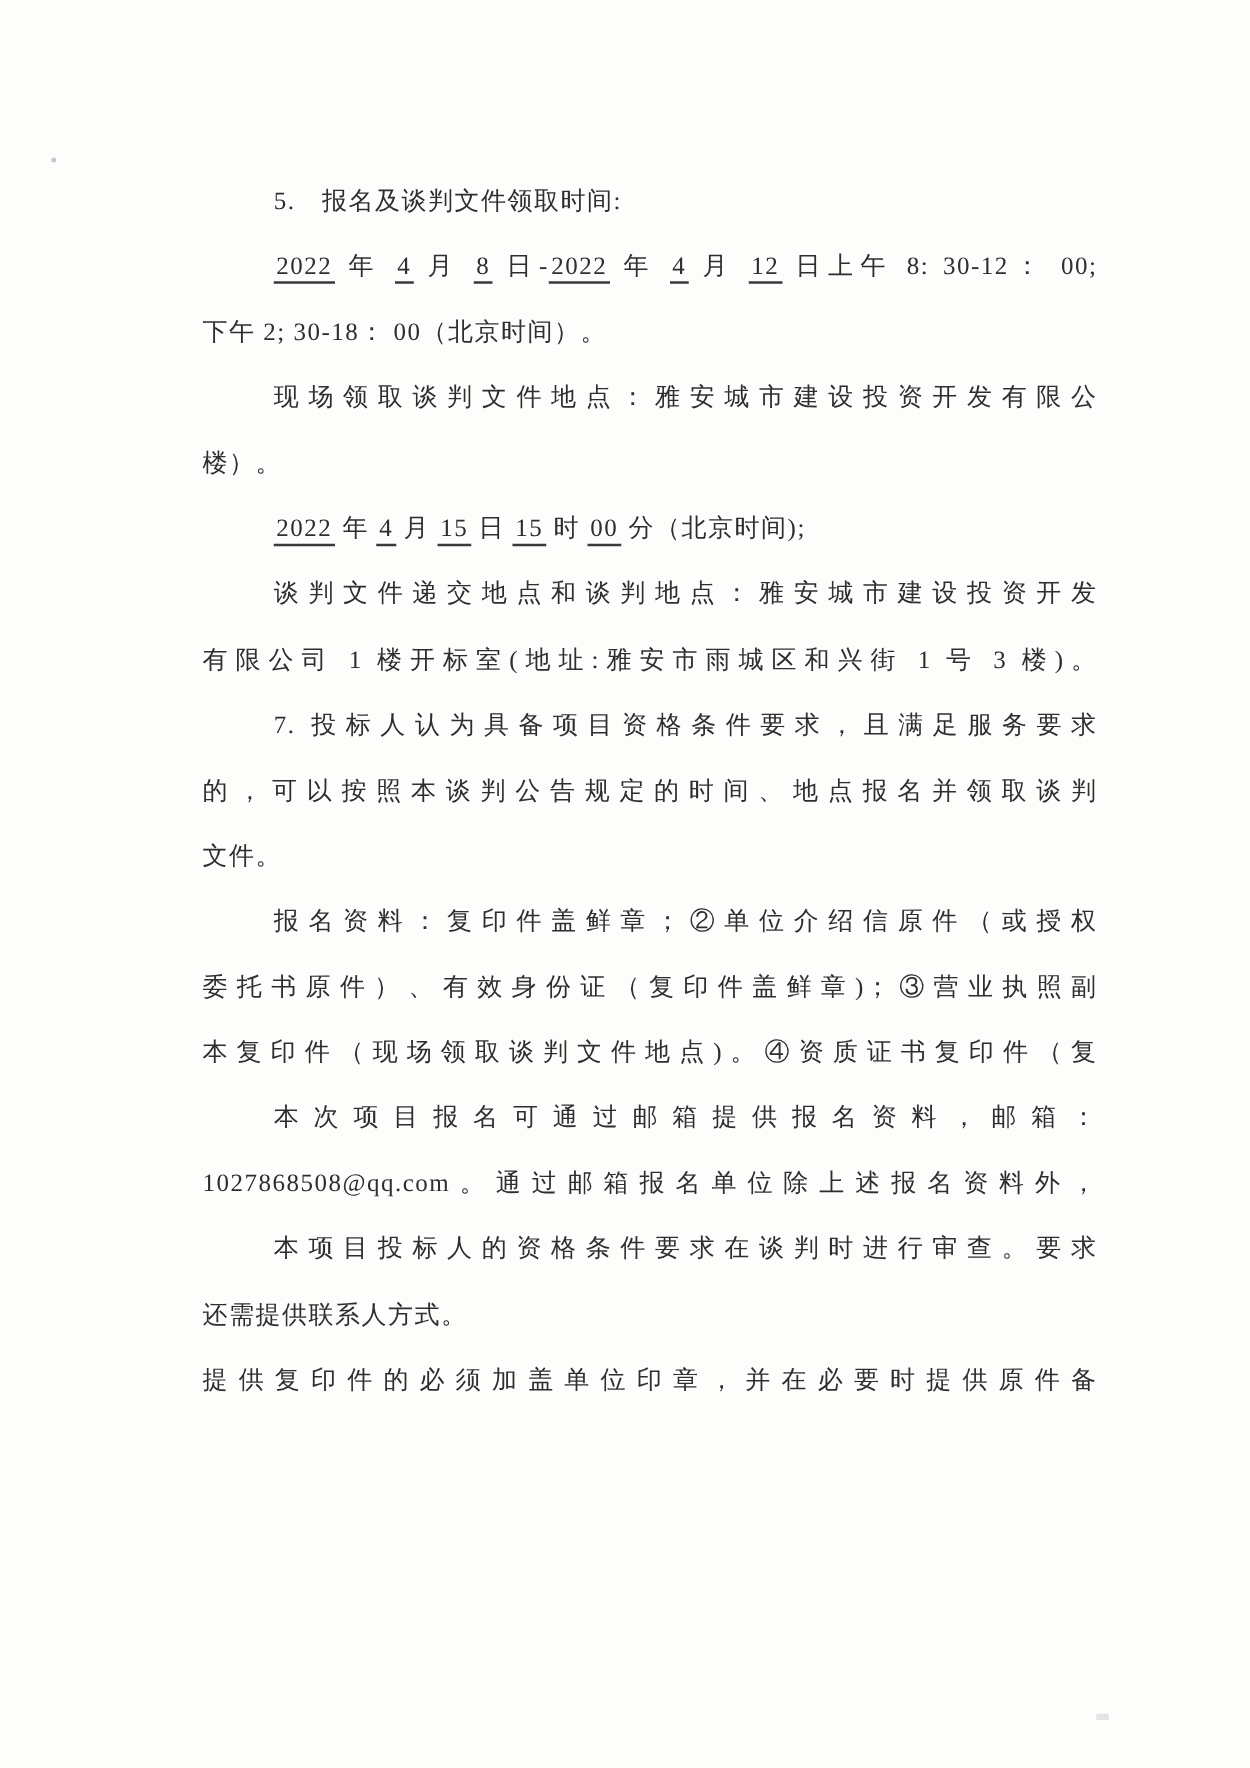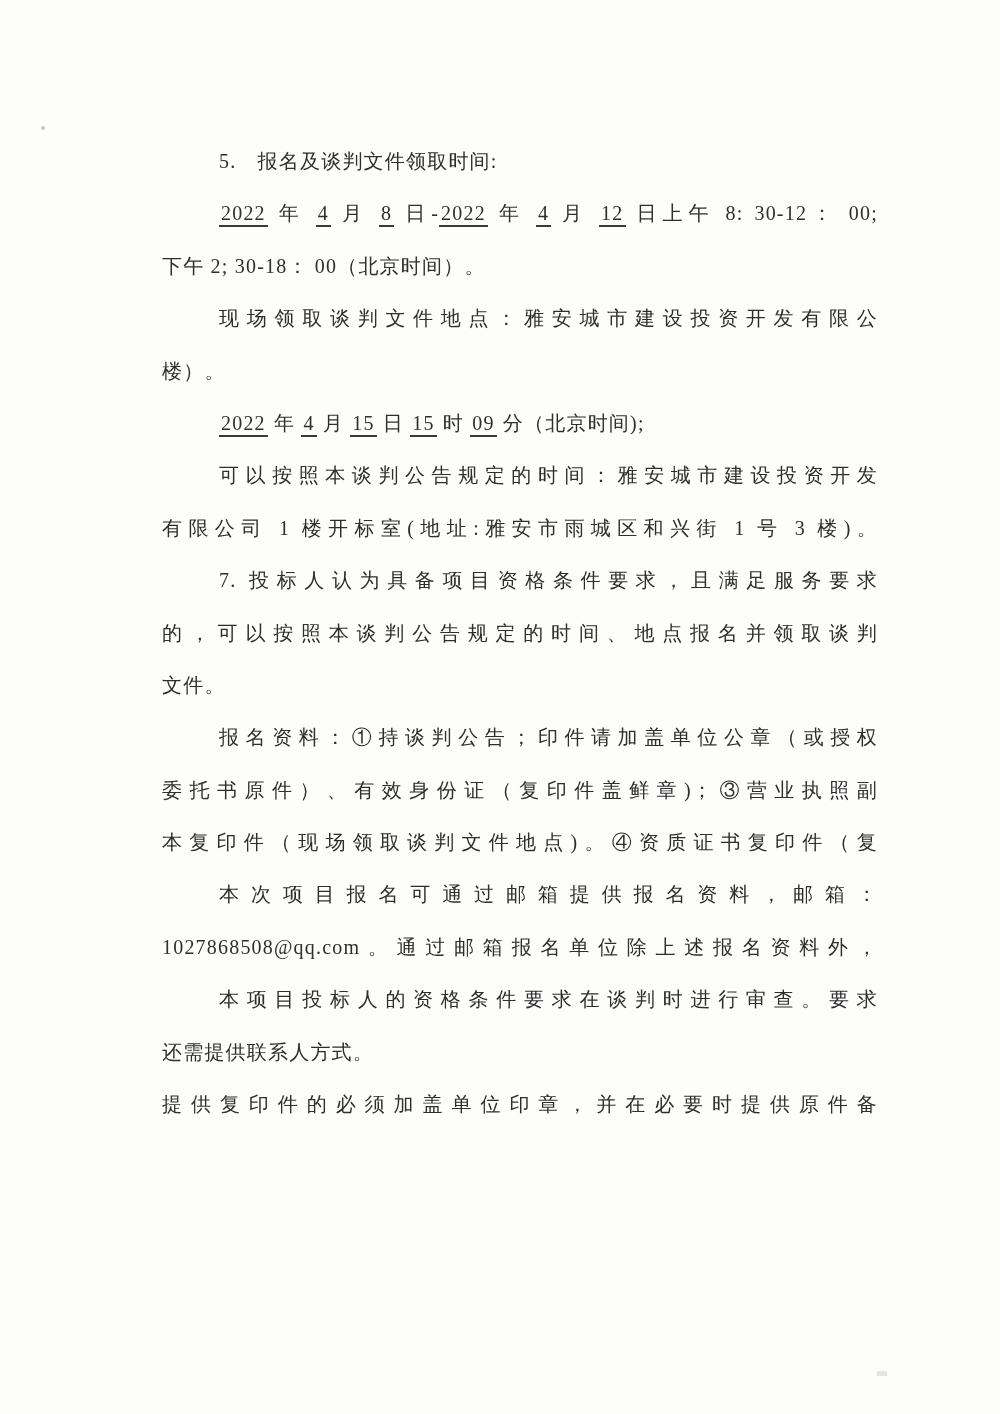--- a/index.html
+++ b/index.html
@@ -71,34 +71,34 @@
 
     <div class="line">下午 2; 30-18： 00（北京时间）。</div>
 
     <div class="line ind fill">现场领取谈判文件地点：雅安城市建设投资开发有限公</div>
 
 
     <div class="line">楼）。</div>
 
 
     <div class="line ind">
-      <span class="u">2022</span><span> 年 </span><span class="u">4</span><span> 月 </span><span class="u">15</span><span> 日 </span><span class="u">15</span><span> 时 </span><span class="u">09</span><span> 分（北京时间);</span>
+      <span class="u">2022</span><span> 年 </span><span class="u">4</span><span> 月 </span><span class="u">15</span><span> 日 </span><span class="u">15</span><span> 时 </span><span class="u">00</span><span> 分（北京时间);</span>
     </div>
 
-    <div class="line ind fill">可以按照本谈判公告规定的时间：雅安城市建设投资开发</div>
+    <div class="line ind fill">谈判文件递交地点和谈判地点：雅安城市建设投资开发</div>
 
     <div class="line fill">有限公司 1 楼开标室(地址:雅安市雨城区和兴街 1 号 3 楼)。</div>
 
     <div class="line ind fill">7. 投标人认为具备项目资格条件要求，且满足服务要求</div>
 
     <div class="line fill">的，可以按照本谈判公告规定的时间、地点报名并领取谈判</div>
 
     <div class="line">文件。</div>
 
-    <div class="line ind fill">报名资料：①持谈判公告；印件请加盖单位公章（或授权</div>
+    <div class="line ind fill">报名资料：复印件盖鲜章；②单位介绍信原件（或授权</div>
 
     <div class="line fill">委托书原件）、有效身份证（复印件盖鲜章)；③营业执照副</div>
 
     <div class="line fill">本复印件（现场领取谈判文件地点)。④资质证书复印件（复</div>
 
 
     <div class="line ind fill">本次项目报名可通过邮箱提供报名资料，邮箱：</div>
 
     <div class="line fill">1027868508@qq.com。通过邮箱报名单位除上述报名资料外，</div>
 

